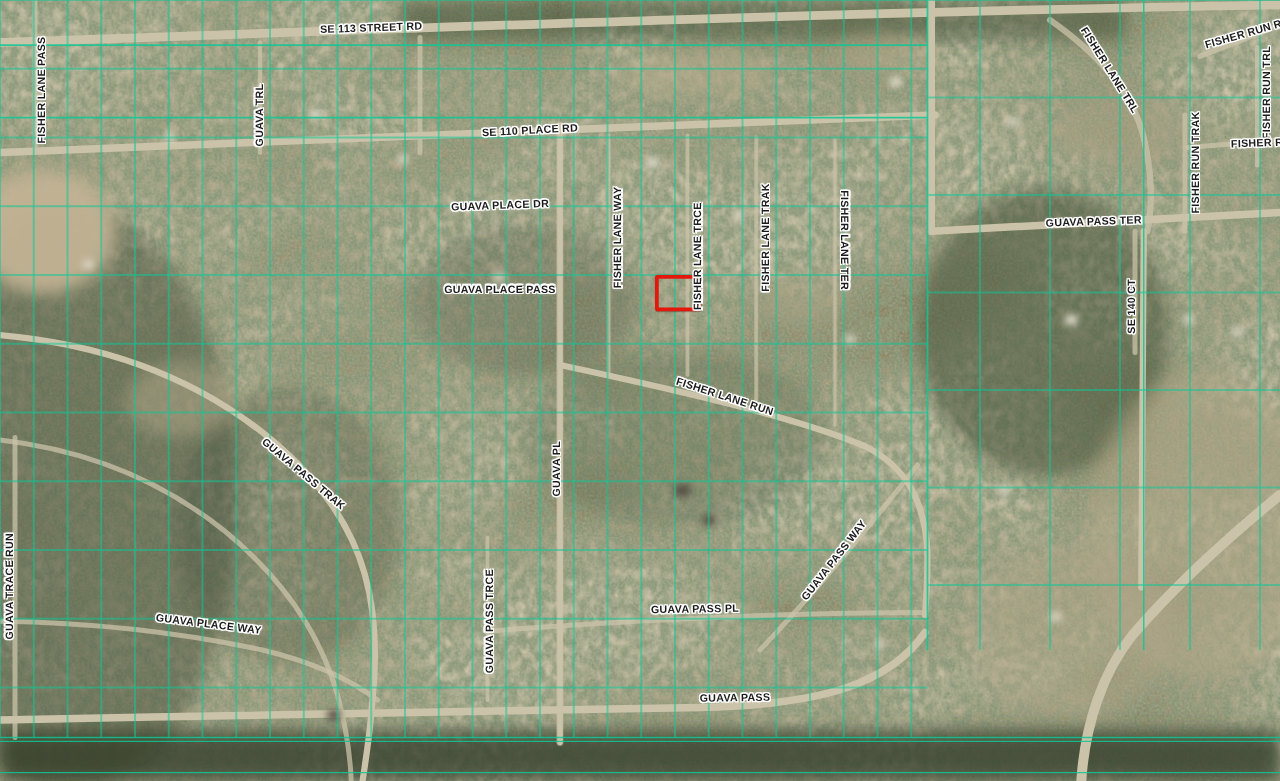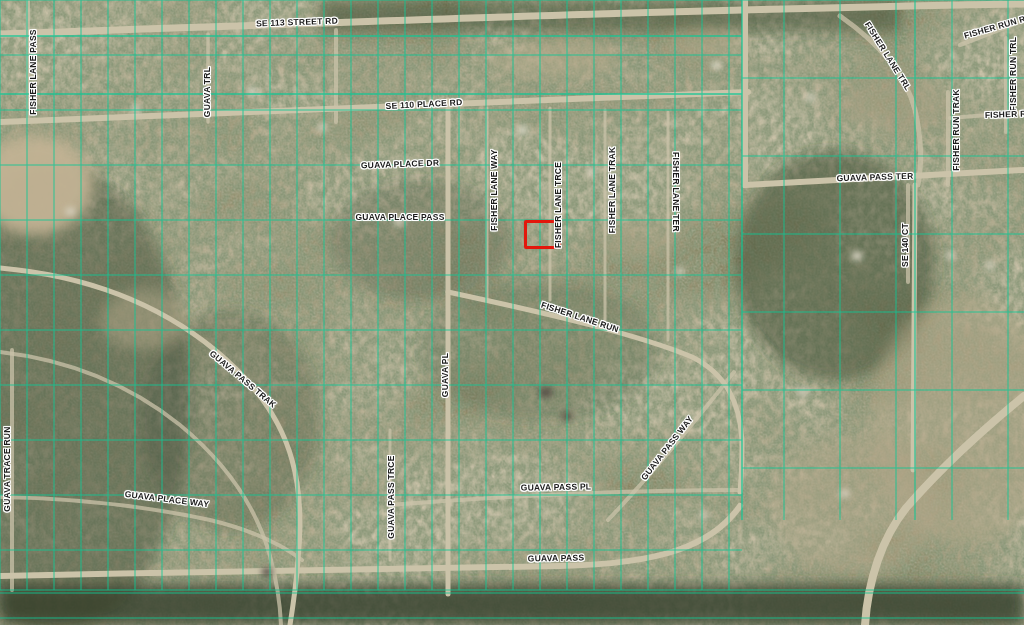--- a/index.html
+++ b/index.html
@@ -176,38 +176,38 @@
       <line class="lotline" x1="915" y1="0" x2="915" y2="520" stroke-width="1.2"></line>
     </g>
   </svg>
 
   <div class="parcel-highlight" style="left: 524px; top: 220px; width: 31px; height: 23px;"></div>
 
   <div class="labels-layer">
       <span class="street-label" style="left: 297px; top: 22px; transform: translate(-50%, -50%) rotate(-2deg);">SE 113 STREET RD</span>
       <span class="street-label" style="left: 424px; top: 104px; transform: translate(-50%, -50%) rotate(-3deg);">SE 110 PLACE RD</span>
       <span class="street-label" style="left: 400px; top: 164px; transform: translate(-50%, -50%) rotate(-2deg);">GUAVA PLACE DR</span>
-      <span class="street-label" style="left: 400px; top: 217px; transform: translate(-50%, -50%) rotate(0deg);">GUAVA PLACE PASS</span>
+      <span class="street-label" style="left: 400px; top: 231px; transform: translate(-50%, -50%) rotate(0deg);">GUAVA PLACE PASS</span>
       <span class="street-label" style="left: 33px; top: 72px; transform: translate(-50%, -50%) rotate(-90deg);">FISHER LANE PASS</span>
       <span class="street-label" style="left: 207px; top: 92px; transform: translate(-50%, -50%) rotate(-90deg);">GUAVA TRL</span>
       <span class="street-label" style="left: 494px; top: 190px; transform: translate(-50%, -50%) rotate(-90deg);">FISHER LANE WAY</span>
       <span class="street-label" style="left: 558px; top: 205px; transform: translate(-50%, -50%) rotate(-90deg);">FISHER LANE TRCE</span>
       <span class="street-label" style="left: 612px; top: 190px; transform: translate(-50%, -50%) rotate(-90deg);">FISHER LANE TRAK</span>
       <span class="street-label" style="left: 676px; top: 192px; transform: translate(-50%, -50%) rotate(90deg);">FISHER LANE TER</span>
       <span class="street-label" style="left: 580px; top: 317px; transform: translate(-50%, -50%) rotate(18deg);">FISHER LANE RUN</span>
       <span class="street-label" style="left: 888px; top: 56px; transform: translate(-50%, -50%) rotate(58deg);">FISHER LANE TRL</span>
       <span class="street-label" style="left: 1002px; top: 25px; transform: translate(-50%, -50%) rotate(-16deg);">FISHER RUN ROW</span>
       <span class="street-label" style="left: 1013px; top: 74px; transform: translate(-50%, -50%) rotate(-90deg);">FISHER RUN TRL</span>
       <span class="street-label" style="left: 956px; top: 130px; transform: translate(-50%, -50%) rotate(-90deg);">FISHER RUN TRAK</span>
       <span class="street-label" style="left: 1012px; top: 114px; transform: translate(-50%, -50%) rotate(-2deg);">FISHER RUN</span>
       <span class="street-label" style="left: 875px; top: 177px; transform: translate(-50%, -50%) rotate(-2deg);">GUAVA PASS TER</span>
       <span class="street-label" style="left: 905px; top: 245px; transform: translate(-50%, -50%) rotate(-90deg);">SE 140 CT</span>
       <span class="street-label" style="left: 445px; top: 375px; transform: translate(-50%, -50%) rotate(-90deg);">GUAVA PL</span>
       <span class="street-label" style="left: 243px; top: 379px; transform: translate(-50%, -50%) rotate(40deg);">GUAVA PASS TRAK</span>
       <span class="street-label" style="left: 667px; top: 448px; transform: translate(-50%, -50%) rotate(-52deg);">GUAVA PASS WAY</span>
       <span class="street-label" style="left: 556px; top: 487px; transform: translate(-50%, -50%) rotate(-1deg);">GUAVA PASS PL</span>
-      <span class="street-label" style="left: 556px; top: 558px; transform: translate(-50%, -50%) rotate(-1deg);">GUAVA PASS</span>
+      <span class="street-label" style="left: 588px; top: 558px; transform: translate(-50%, -50%) rotate(-1deg);">GUAVA PASS</span>
       <span class="street-label" style="left: 167px; top: 499px; transform: translate(-50%, -50%) rotate(7deg);">GUAVA PLACE WAY</span>
       <span class="street-label" style="left: 391px; top: 497px; transform: translate(-50%, -50%) rotate(-90deg);">GUAVA PASS TRCE</span>
       <span class="street-label" style="left: 7px; top: 469px; transform: translate(-50%, -50%) rotate(-90deg);">GUAVA TRACE RUN</span>
     </div>
 
 </div>
 
 </body></html>

